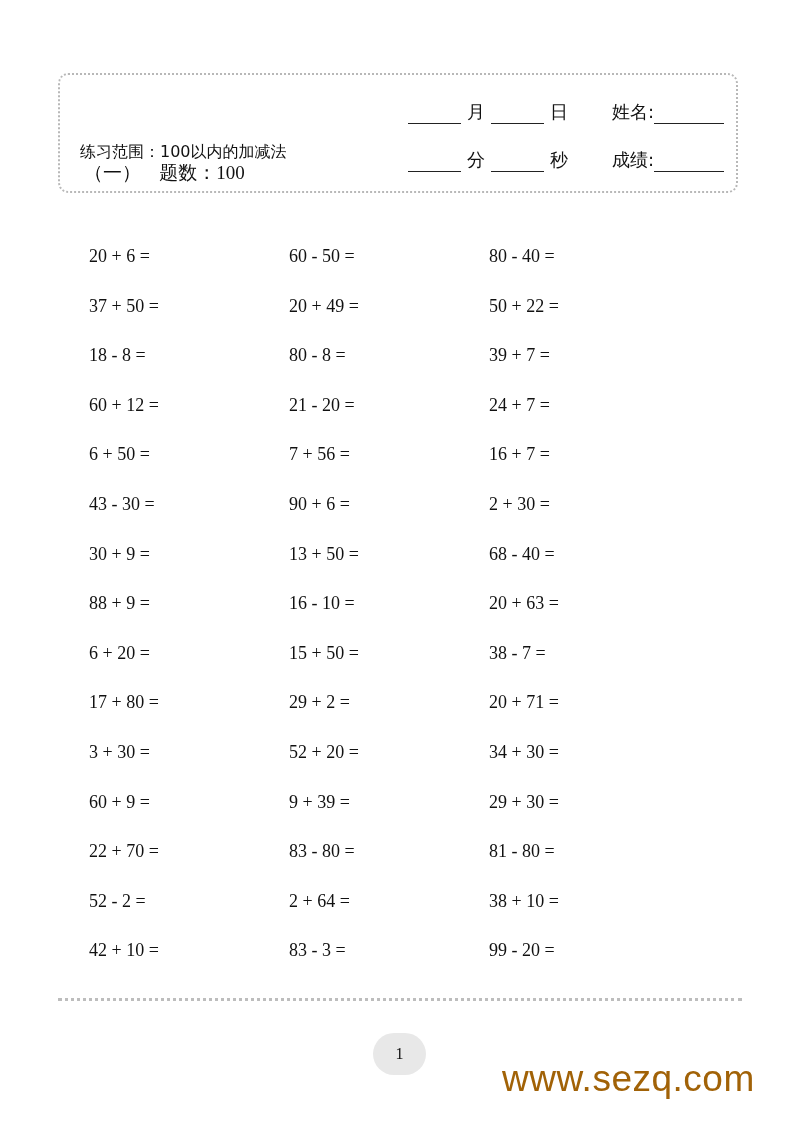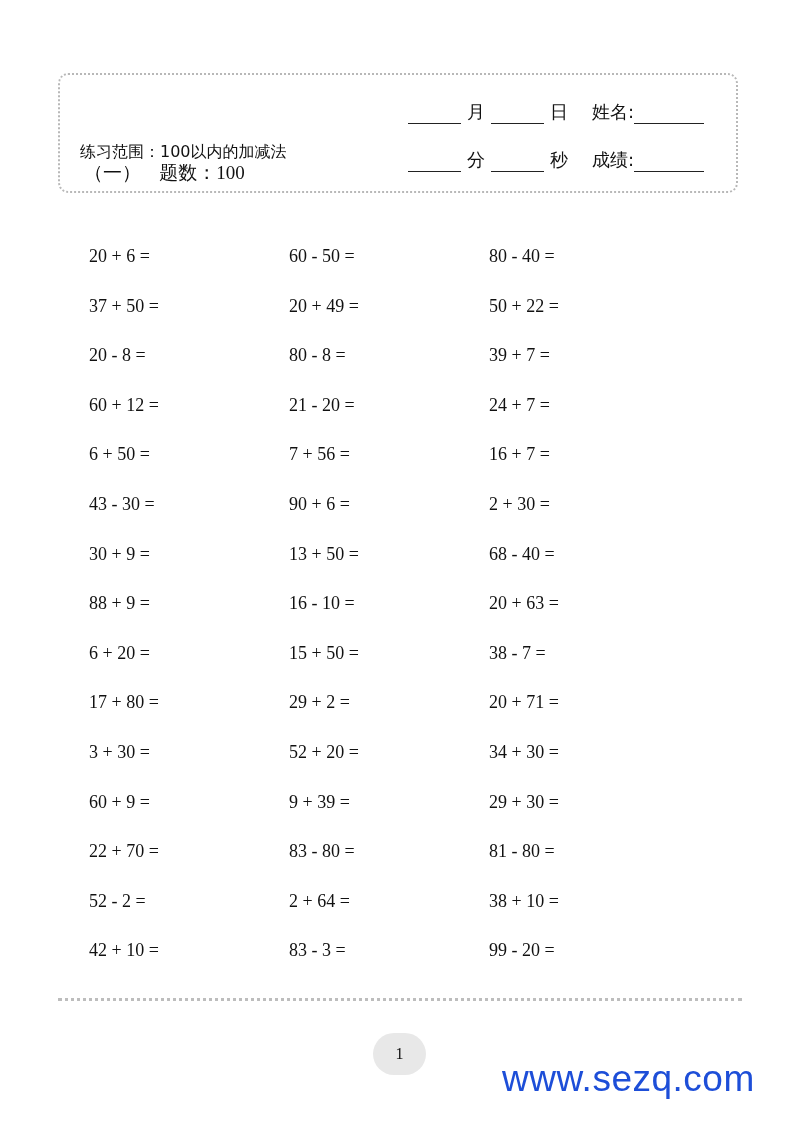--- a/index.html
+++ b/index.html
@@ -22,37 +22,37 @@
       font-family: "DejaVu Sans", "Liberation Sans", sans-serif;
       display: flex; align-items: flex-end; white-space: nowrap;
     }
     .fields.row1 { top: 100px; }
     .fields.row2 { top: 148px; }
     .blank { display: inline-block; border-bottom: 1.5px solid #222; height: 18px; }
     .b1 { width: 53px; }
     .b2 { width: 53px; margin-left: 6px; }
     .b3 { width: 70px; }
     .lbl { margin-left: 6px; }
-    .gap { margin-left: 24px; }
+    .gap { margin-left: 44px; }
     .problems {
       position: absolute; left: 89px; top: 211px; width: 600px;
     }
     .prow { height: 49.6px; display: flex; }
     .cell { width: 228px; font-size: 18px; line-height: 26px; white-space: pre; margin-top: 32px; }
     .footer-line {
       position: absolute; left: 58px; top: 998px; width: 684px; height: 0;
       border-top: 3px dotted #bdbdbd;
     }
     .page-pill {
       position: absolute; left: 373px; top: 1033px; width: 53px; height: 42px;
       background: #e8e8e8; border-radius: 21px; text-align: center; line-height: 42px;
       font-size: 16px; color: #111;
     }
     .watermark {
-      position: absolute; left: 502px; top: 1058px; font-size: 37px; color: #1d4ed8;
+      position: absolute; left: 502px; top: 1058px; font-size: 37px; color: #a16207;
       font-family: "Liberation Sans", "DejaVu Sans", sans-serif; letter-spacing: 0.5px;
     }
   </style>
 </head>
 <body>
 
 <div class="header-box"></div>
 
 <div class="info">
   <div>
@@ -86,21 +86,21 @@
       <span class="cell">20 + 6 =</span>
       <span class="cell">60 - 50 =</span>
       <span class="cell">80 - 40 =</span>
     </div>
   <div class="prow">
       <span class="cell">37 + 50 =</span>
       <span class="cell">20 + 49 =</span>
       <span class="cell">50 + 22 =</span>
     </div>
   <div class="prow">
-      <span class="cell">20 - 8 =</span>
+      <span class="cell">18 - 8 =</span>
       <span class="cell">80 - 8 =</span>
       <span class="cell">39 + 7 =</span>
     </div>
   <div class="prow">
       <span class="cell">60 + 12 =</span>
       <span class="cell">21 - 20 =</span>
       <span class="cell">24 + 7 =</span>
     </div>
   <div class="prow">
       <span class="cell">6 + 50 =</span>

